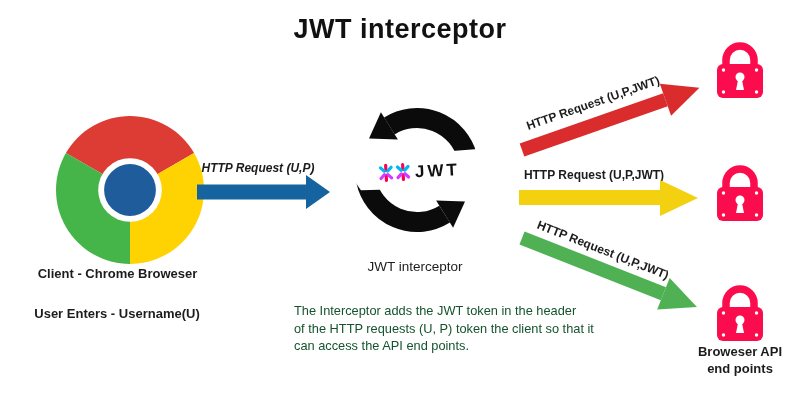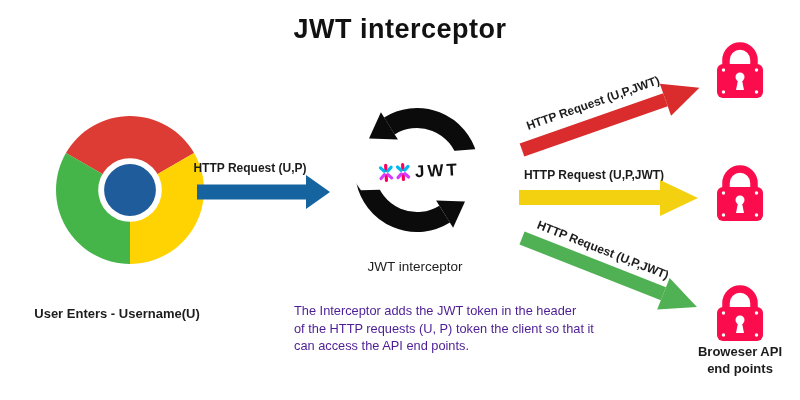--- a/index.html
+++ b/index.html
@@ -8,46 +8,47 @@
     font-family:"Liberation Sans",sans-serif;color:#1a1a1a;
   }
   .abs{position:absolute;}
   .title{
     left:0;top:14px;width:800px;text-align:center;
     font-size:27px;font-weight:800;letter-spacing:.5px;color:#111;
   }
   .lbl{font-size:12px;font-weight:700;color:#1c1c1c;white-space:nowrap;text-align:center;}
   .caption{font-size:13px;font-weight:700;color:#1c1c1c;}
   .rot{transform-origin:center center;}
-  .desc{font-size:12.8px;font-weight:500;line-height:17.5px;color:#4c1d95;}
+  .desc{font-size:12.8px;font-weight:500;line-height:17.5px;color:#14532d;}
   .desc span{display:block;}
   svg{display:block;}
 </style>
 </head>
 <body>
 
 <div id="canvas">
 
   <div class="abs title">JWT interceptor</div>
 
   <div class="abs" style="left:56px;top:116px;">
     <svg width="148" height="148" viewBox="0 0 100 100">
       <path d="M50,50 L6.7,25 A50,50 0 0 1 93.3,25 Z" fill="#dc3c34"></path>
       <path d="M50,50 L93.3,25 A50,50 0 0 1 50,100 Z" fill="#ffd302"></path>
       <path d="M50,50 L50,100 A50,50 0 0 1 6.7,25 Z" fill="#45b549"></path>
       <circle cx="50" cy="50" r="21.5" fill="#ffffff"></circle>
       <circle cx="50" cy="50" r="17.5" fill="#1e5c9c"></circle>
     </svg>
   </div>
 
+  <div class="abs caption" style="left:25px;top:266px;width:185px;text-align:center;">Client - Chrome Broweser</div>
   <div class="abs caption" style="left:32px;top:305px;width:170px;text-align:center;line-height:18px;">
     <span style="display:block;">User Enters - Username(U)</span>
   </div>
 
-  <div class="abs lbl" style="left:192px;top:161px;width:116px;">HTTP Request (U,P)</div>
+  <div class="abs lbl" style="left:200px;top:161px;width:116px;font-style:italic;">HTTP Request (U,P)</div>
   <div class="abs" style="left:197px;top:175px;">
     <svg width="133" height="34">
       <rect x="0" y="9.5" width="109" height="15" fill="#16649f"></rect>
       <polygon points="109,0 133,17 109,34" fill="#16649f"></polygon>
     </svg>
   </div>
 
   <div class="abs" style="left:347px;top:100px;">
     <svg width="140" height="140">
 

